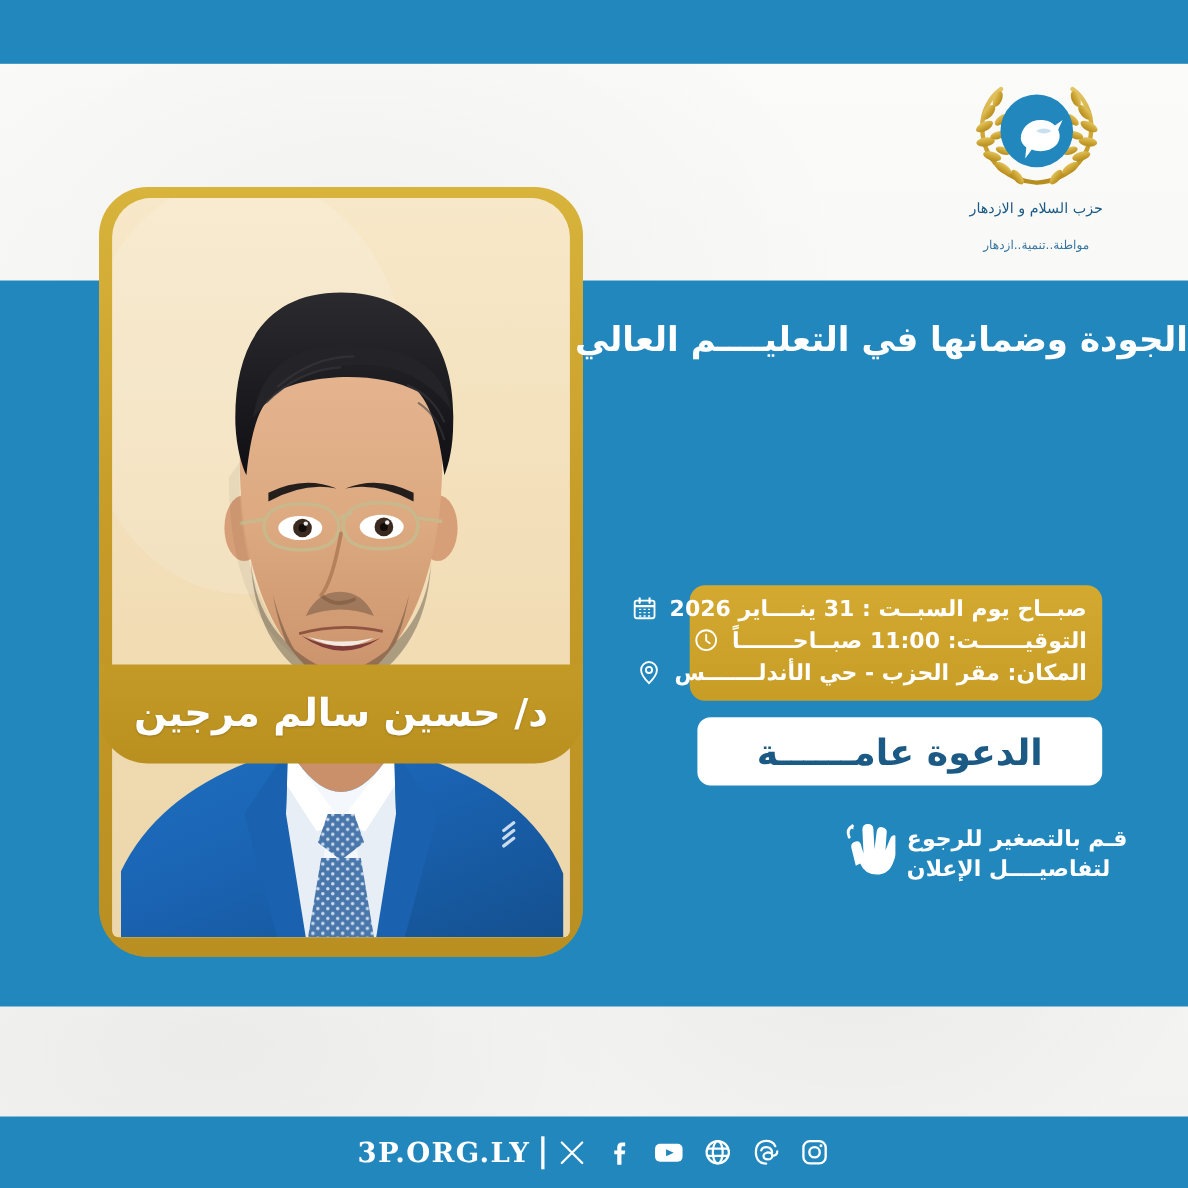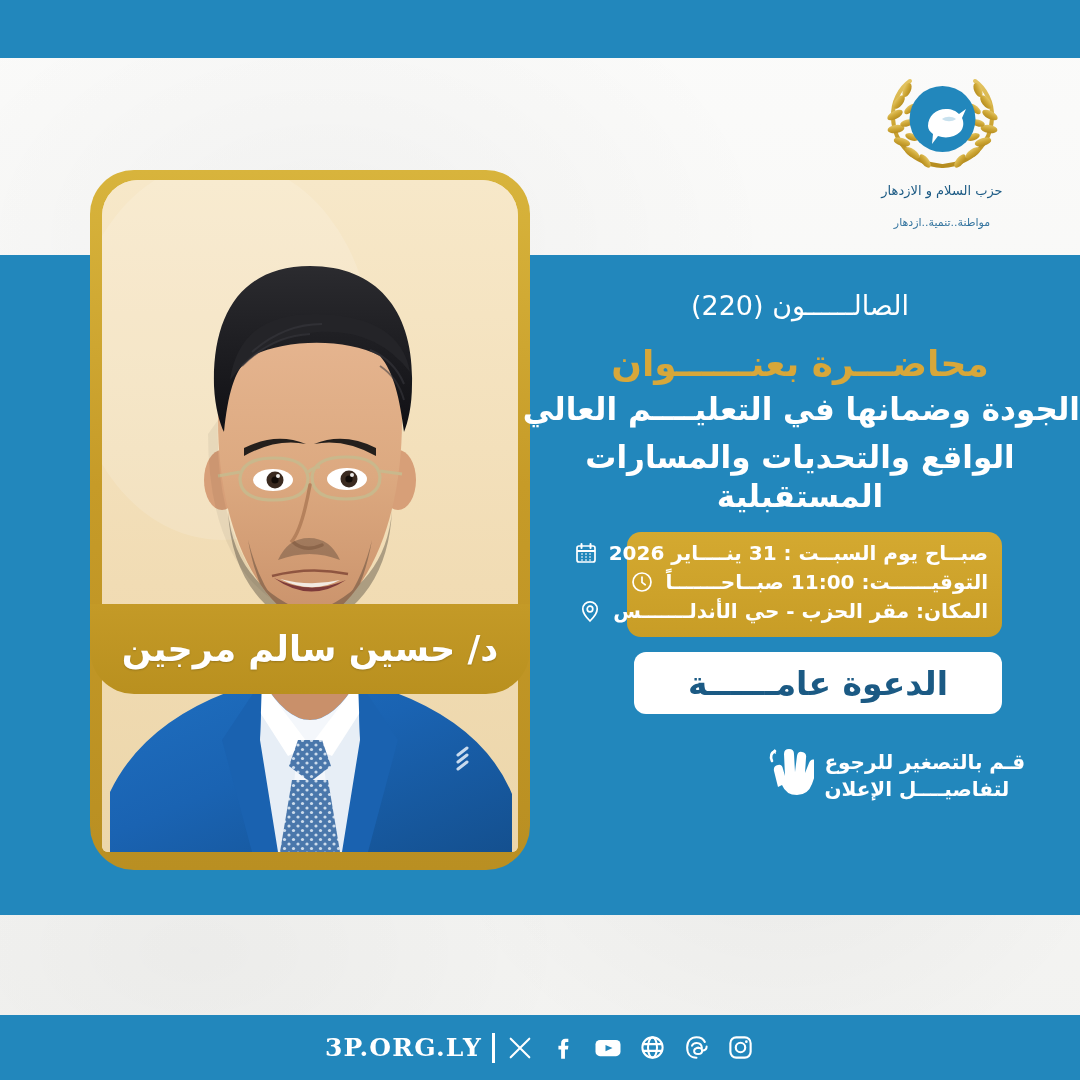--- a/index.html
+++ b/index.html
@@ -338,24 +338,21 @@
         </svg>
       </div>
     </div>
 
     <div class="name-plate">
       <span>د/ حسين سالم مرجين</span>
     </div>
   </div>
 
   <div class="content">
-    <div class="salon-line">الصالــــــون (220)</div>
-    <div class="lecture-kicker">محاضـــرة بعنــــــوان</div>
     <div class="title-1">الجودة وضمانها في التعليــــم العالي</div>
-    <div class="title-2">الواقع والتحديات والمسارات المستقبلية</div>
   </div>
 
   <div class="details">
 
     <div class="detail-row">
       <span class="txt">صبــاح يوم السبــت : 31 ينــــاير 2026</span>
       <span class="ico">
         <svg viewBox="0 0 24 24" width="24" height="24" fill="none" stroke="#ffffff" stroke-width="1.7">
           <rect x="3" y="5" width="18" height="16" rx="2"></rect>
           <path d="M3 10h18" stroke-width="2"></path>

